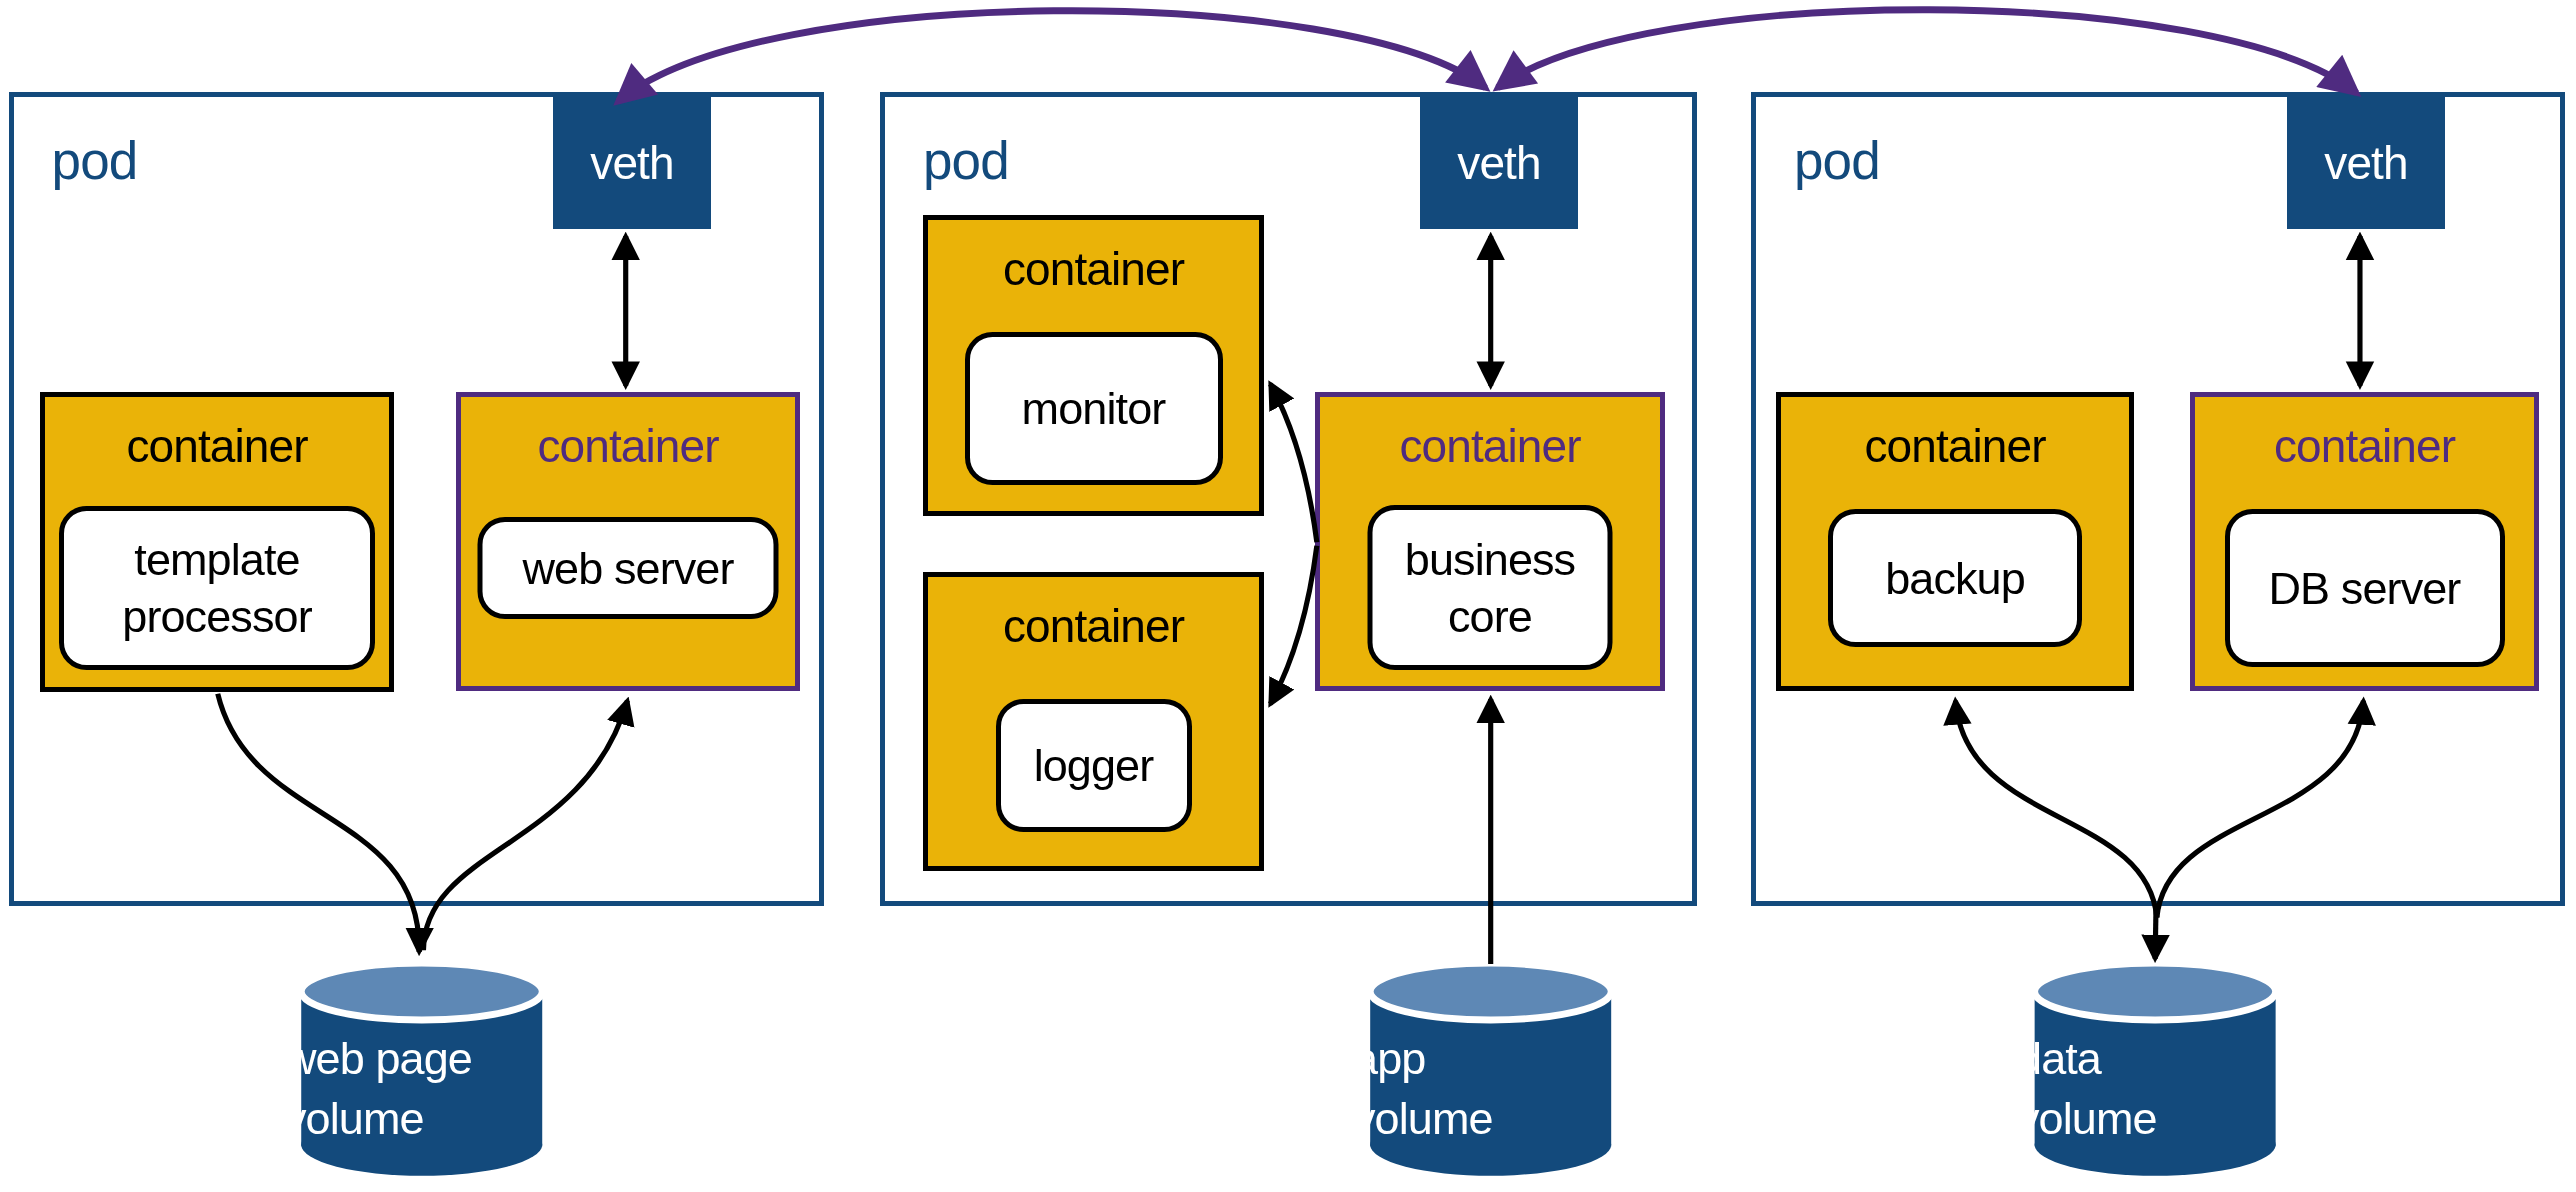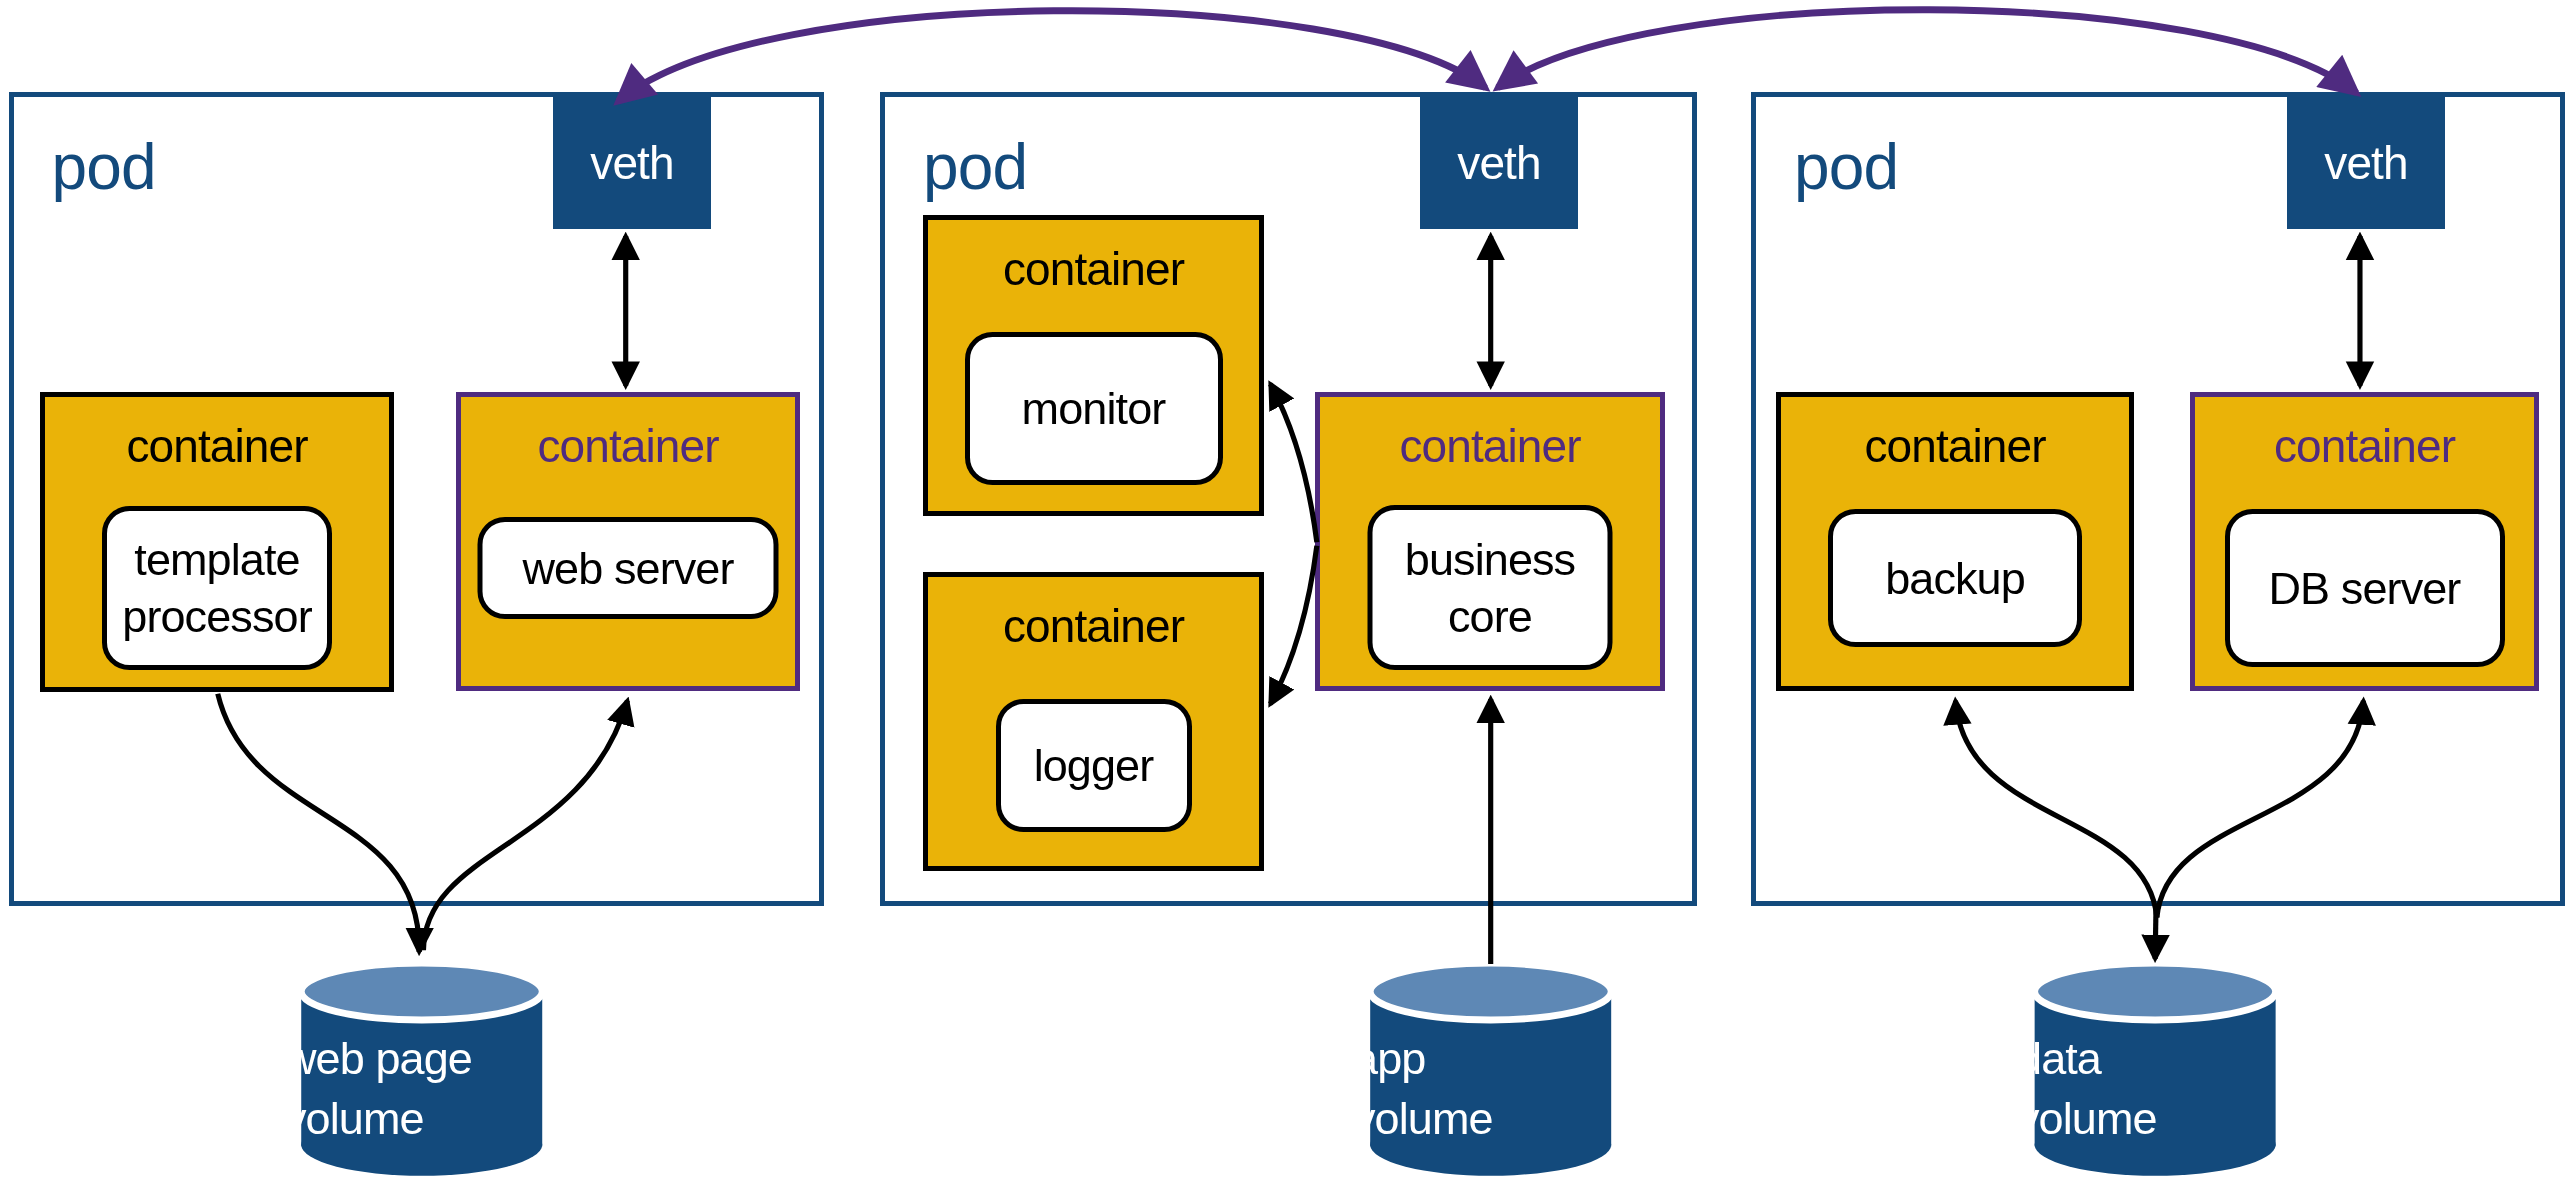--- a/index.html
+++ b/index.html
@@ -12,21 +12,21 @@
   }
   .pod{
     position:absolute;
     border:5.2px solid #134a7c;
     background:transparent;
     box-sizing:border-box;
   }
   .podlabel{
     position:absolute;
     left:38px;top:33px;
-    font-size:64px;
+    font-size:53px;
     color:#134a7c;
     letter-spacing:-0.9px;
     text-align:right;
   }
   .veth{
     position:absolute;
     top:96px;width:158px;height:133px;
     background:#134a7c;
     color:#ffffff;
     display:flex;align-items:center;justify-content:center;
@@ -103,21 +103,21 @@
   </div>
   <div class="veth" style="left:1412px">
     <span>veth</span>
   </div>
   <div class="veth" style="left:2279px">
     <span>veth</span>
   </div>
 
   <div class="cbox" style="left:40px;top:392px;width:354px;height:300px">
     <div class="clabel">container</div>
-    <div class="appbox" style="top:109px;width:230px;height:164px">
+    <div class="appbox" style="top:109px;width:316px;height:164px">
       <div>template</div>
       <div>processor</div>
     </div>
   </div>
   <div class="cbox purple" style="left:456px;top:392px;width:344px;height:299px">
     <div class="clabel">container</div>
     <div class="appbox" style="top:120px;width:301px;height:102px">
       <div>web server</div>
     </div>
   </div>

